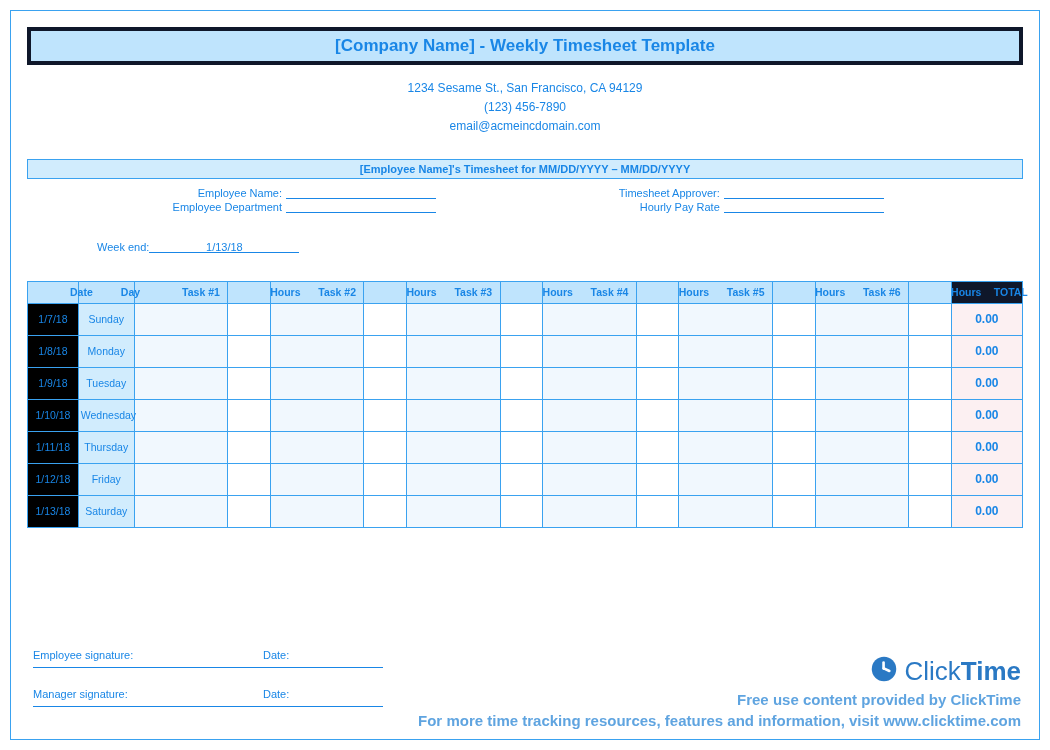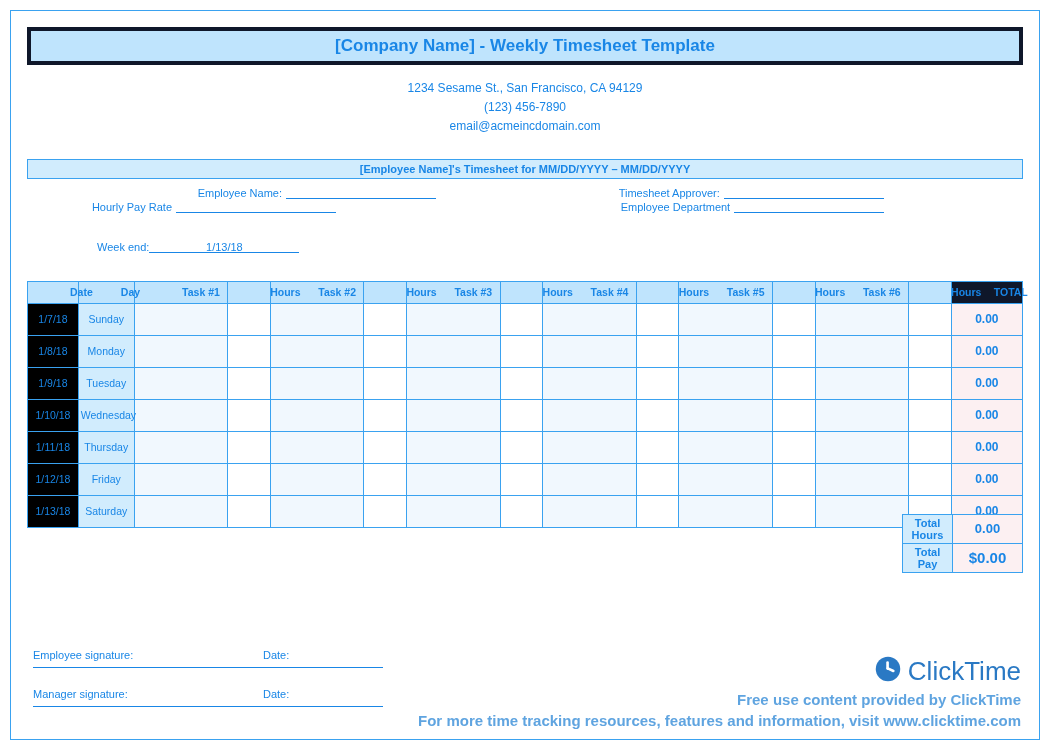--- a/index.html
+++ b/index.html
@@ -142,21 +142,21 @@
     align-items: center;
     justify-content: flex-end;
     gap: 6px;
   }
   .brand .logo svg { width: 28px; height: 28px; }
   .brand .logotext {
     font-family: "Segoe UI", Arial, sans-serif;
     font-size: 26px;
     color: #2a79c4;
   }
-  .brand .logotext b { font-weight: 400; text-align: right; }
+  .brand .logotext b { font-weight: 700; text-align: right; }
   .brand .tag { font-size: 15px; color: #5fa4e0; margin-top: 4px; font-weight: bold; }
 </style>
 </head>
 <body>
 
 <div class="page">
 
   <div class="title-bar">[Company Name] - Weekly Timesheet Template</div>
 
   <div class="contact">
@@ -172,27 +172,27 @@
       <div class="meta-col left">
         <span class="meta-label" style="width:255px">Employee Name:</span>
         <span class="meta-line" style="width:150px"></span>
       </div>
       <div class="meta-col right">
         <span class="meta-label" style="width:145px">Timesheet Approver:</span>
         <span class="meta-line" style="width:160px"></span>
       </div>
     </div>
     <div class="meta-row" style="margin-top:2px">
+      <div class="meta-col left">
+        <span class="meta-label" style="width:255px">Employee Department</span>
+        <span class="meta-line" style="width:150px"></span>
+      </div>
       <div class="meta-col right">
         <span class="meta-label" style="width:145px">Hourly Pay Rate</span>
         <span class="meta-line" style="width:160px"></span>
-      </div>
-      <div class="meta-col left">
-        <span class="meta-label" style="width:255px">Employee Department</span>
-        <span class="meta-line" style="width:150px"></span>
       </div>
     </div>
 
     <div class="week-end">
       <span>Week end:</span>
       <span class="meta-line">1/13/18</span>
     </div>
   </div>
 
   <table class="timesheet">
@@ -348,32 +348,20 @@
           <td class="hours-cell"></td>
           <td class="task-cell"></td>
           <td class="hours-cell"></td>
           <td class="task-cell"></td>
           <td class="hours-cell"></td>
           <td class="total-cell">0.00</td>
         </tr>
       </tbody>
   </table>
 
-  <table class="summary" id="summary-table" style="top: 502.562px;">
-    <tbody>
-        <tr>
-      <td class="lbl">Total Hours</td>
-      <td class="val">0.00</td>
-    </tr>
-    <tr>
-      <td class="lbl">Total Pay</td>
-      <td class="val" style="font-size:15px">$0.00</td>
-    </tr>
-  </tbody>
-    </table>
 
   <div class="sig-block">
     <div class="sig-row">
       <span class="sig-label1">Employee signature:</span>
       <span class="sig-label2">Date:</span>
     </div>
     <div class="sig-line"></div>
     <div class="sig-row">
       <span class="sig-label1">Manager signature:</span>
       <span class="sig-label2">Date:</span>

